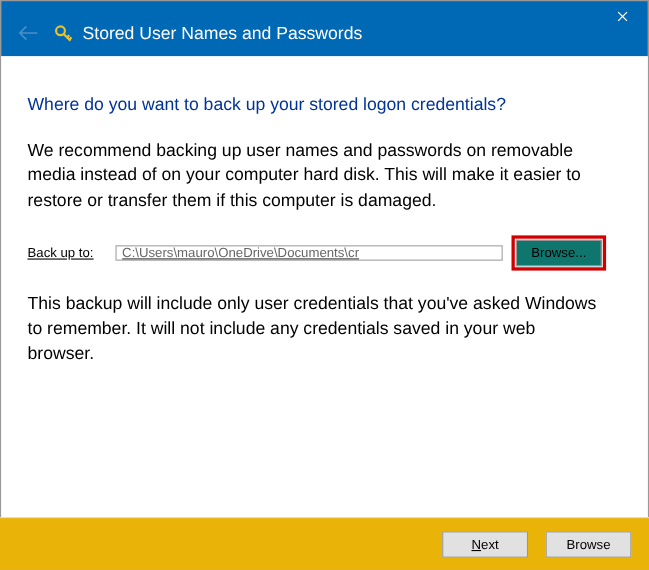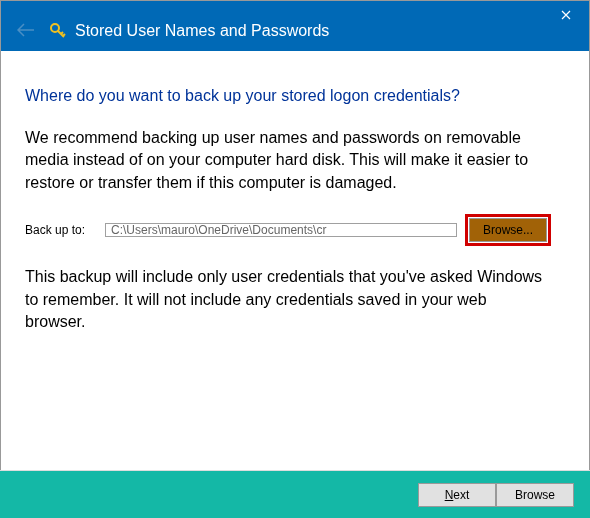--- a/index.html
+++ b/index.html
@@ -61,20 +61,21 @@
     .para {
       color: #000;
       font-size: 16px;
       line-height: 1.4;
       margin-bottom: 20px;
     }
     .form-row {
       display: flex;
       align-items: center;
       margin-bottom: 20px;
+      text-decoration: underline;
     }
     .form-label {
       font-size: 12px;
       color: #000;
       width: 80px;
     }
     .path-input {
       flex: 1;
       height: 14px;
       border: 1px solid #a0a0a0;
@@ -82,43 +83,43 @@
       font-size: 12px;
       padding: 0 5px;
       color: #666;
       font-family: inherit;
       margin-right: 8px;
     }
     .browse-btn {
       height: 24px;
       width: 78px;
       font-size: 12px;
-      background: #a16207;
+      background: #0f766e;
       border: 1px solid #999;
       cursor: pointer;
       font-family: inherit;
     }
     .browse-highlight {
       border: 3px solid #d00000;
       padding: 1px;
       display: inline-block;
     }
     .footer {
       position: absolute;
       bottom: 0;
       left: 0;
       right: 0;
       height: 48px;
-      background: #14b8a6;
+      background: #eab308;
       border-top: 1px solid #ddd;
       display: flex;
       align-items: center;
       justify-content: flex-end;
       padding-right: 16px;
-      gap: 0;
+      gap: 16px;
     }
     .footer-btn {
       height: 24px;
       width: 78px;
       font-size: 12px;
       background: #e1e1e1;
       border: 1px solid #999;
       cursor: pointer;
       font-family: inherit;
     }

